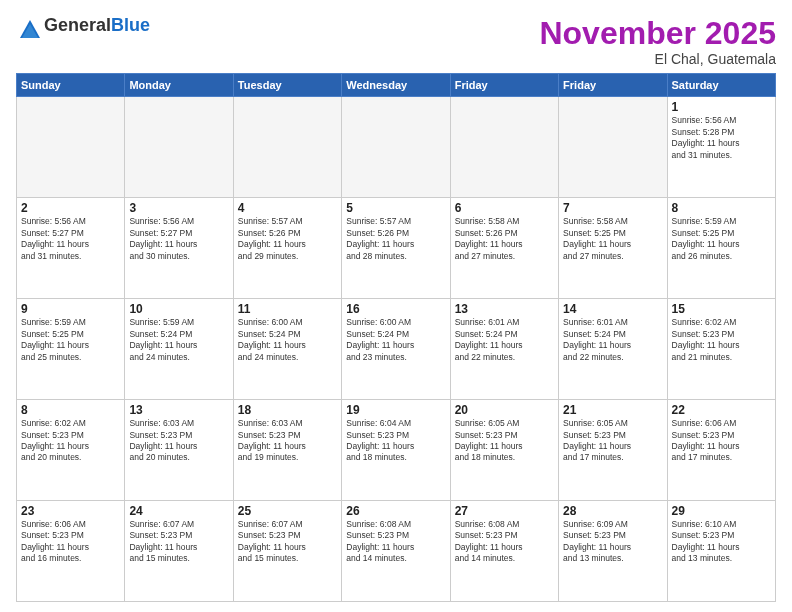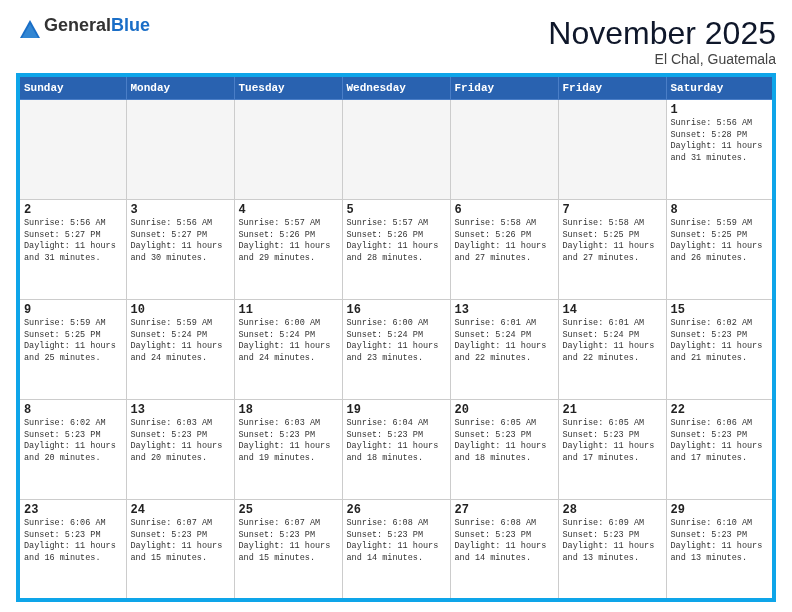--- a/index.html
+++ b/index.html
@@ -46,35 +46,34 @@
     }
     .logo-icon {
       width: 28px;
       height: 28px;
     }
     .title-area {
       text-align: right;
     }
     .month-title {
       font-size: 32px;
-      font-weight: normal;
-      color: #0f172a;
+      font-weight: bold;
+      color: #a21caf;
       line-height: 1.1;
     }
     .subtitle {
       font-size: 14px;
       color: #444;
     }
     .calendar {
       flex: 1;
-      border: 4px solid #0ea5e9;
+      border: 1px solid #0ea5e9;
       border-collapse: collapse;
       width: 100%;
       table-layout: fixed;
-      font-family: Liberation Mono, monospace;
     }
     .calendar th {
       background-color: #2962b0;
       color: #fff;
       font-size: 11px;
       font-weight: bold;
       padding: 5px 4px;
       border: 1px solid #4a7ec7;
       text-align: left;
     }

